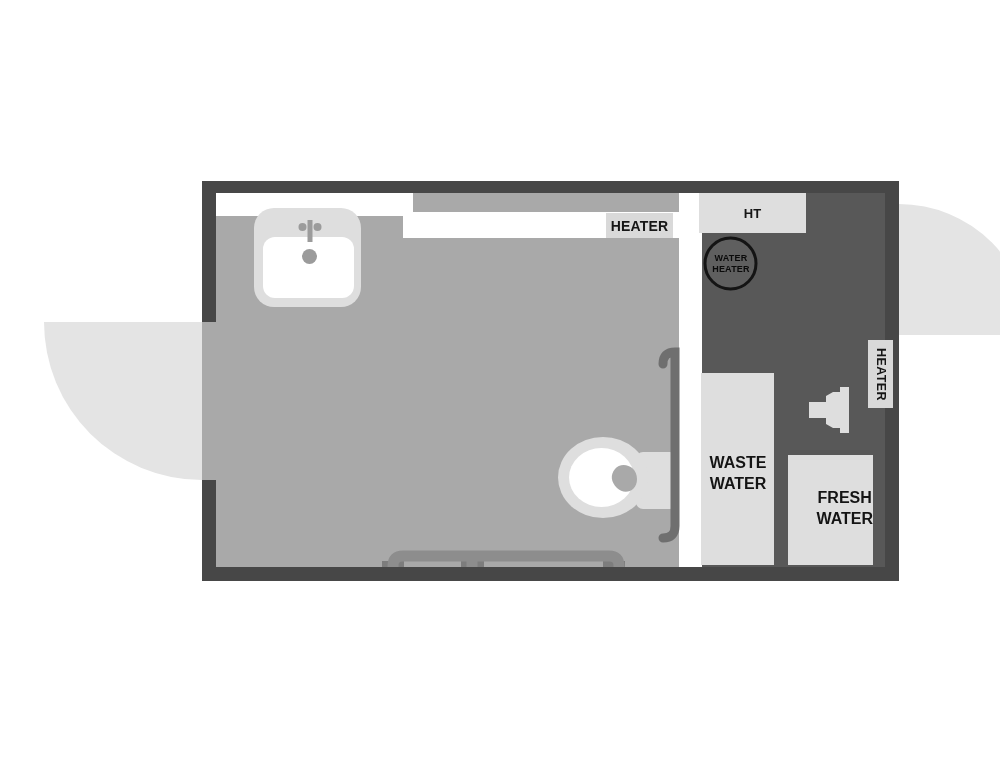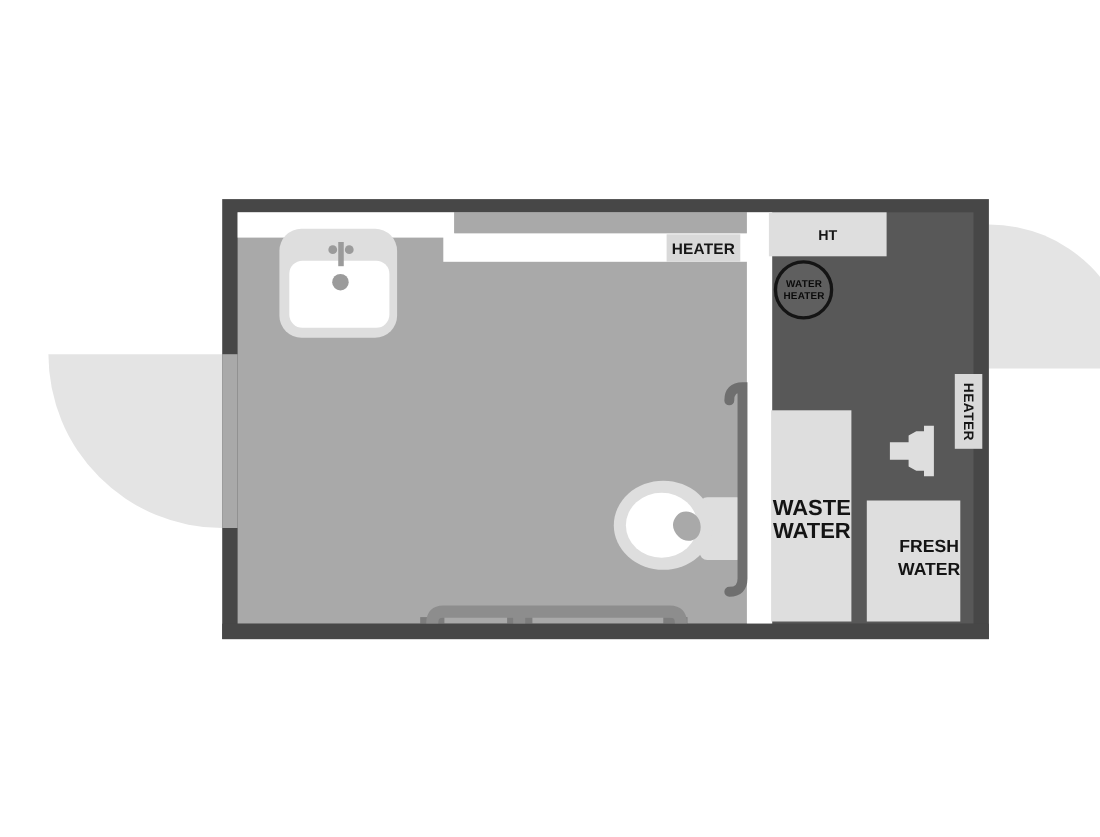--- a/index.html
+++ b/index.html
@@ -6,21 +6,21 @@
   .stage{position:relative;width:1000px;height:761px;background:#ffffff;overflow:hidden;
          font-family:"Liberation Sans", sans-serif;margin-left:36px;}
   .stage svg{position:absolute;left:0;top:0;}
   .lbl{position:absolute;display:flex;align-items:center;justify-content:center;
        text-align:center;color:#161616;font-weight:bold;}
   .lbl-heater-top{left:570px;top:213px;width:67px;height:25px;background:#d9d9d9;
        font-size:14px;letter-spacing:.2px;}
   .lbl-ht{left:663px;top:193px;width:107px;height:40px;background:#dedede;font-size:13px;}
   .lbl-wh{left:668px;top:250px;width:54px;height:27px;font-size:9px;line-height:10.5px;
        color:#0a0a0a;letter-spacing:.2px;}
-  .lbl-waste{left:666px;top:451px;width:72px;height:44px;font-size:20px;line-height:21px;color:#141414;justify-content:center;}
+  .lbl-waste{left:666px;top:451px;width:72px;height:44px;font-size:16px;line-height:21px;color:#141414;justify-content:center;}
   .lbl-fresh{left:752px;top:486px;width:85px;height:44px;font-size:16px;line-height:21px;color:#141414;justify-content:flex-end;}
   .lbl-heater-side{left:832px;top:340px;width:25px;height:68px;background:#d9d9d9;
        writing-mode:vertical-rl;font-size:12.5px;letter-spacing:.4px;}
 </style>
 </head>
 <body>
 
 <div class="stage">
 
   <svg width="1000" height="761" viewBox="0 0 1000 761">

